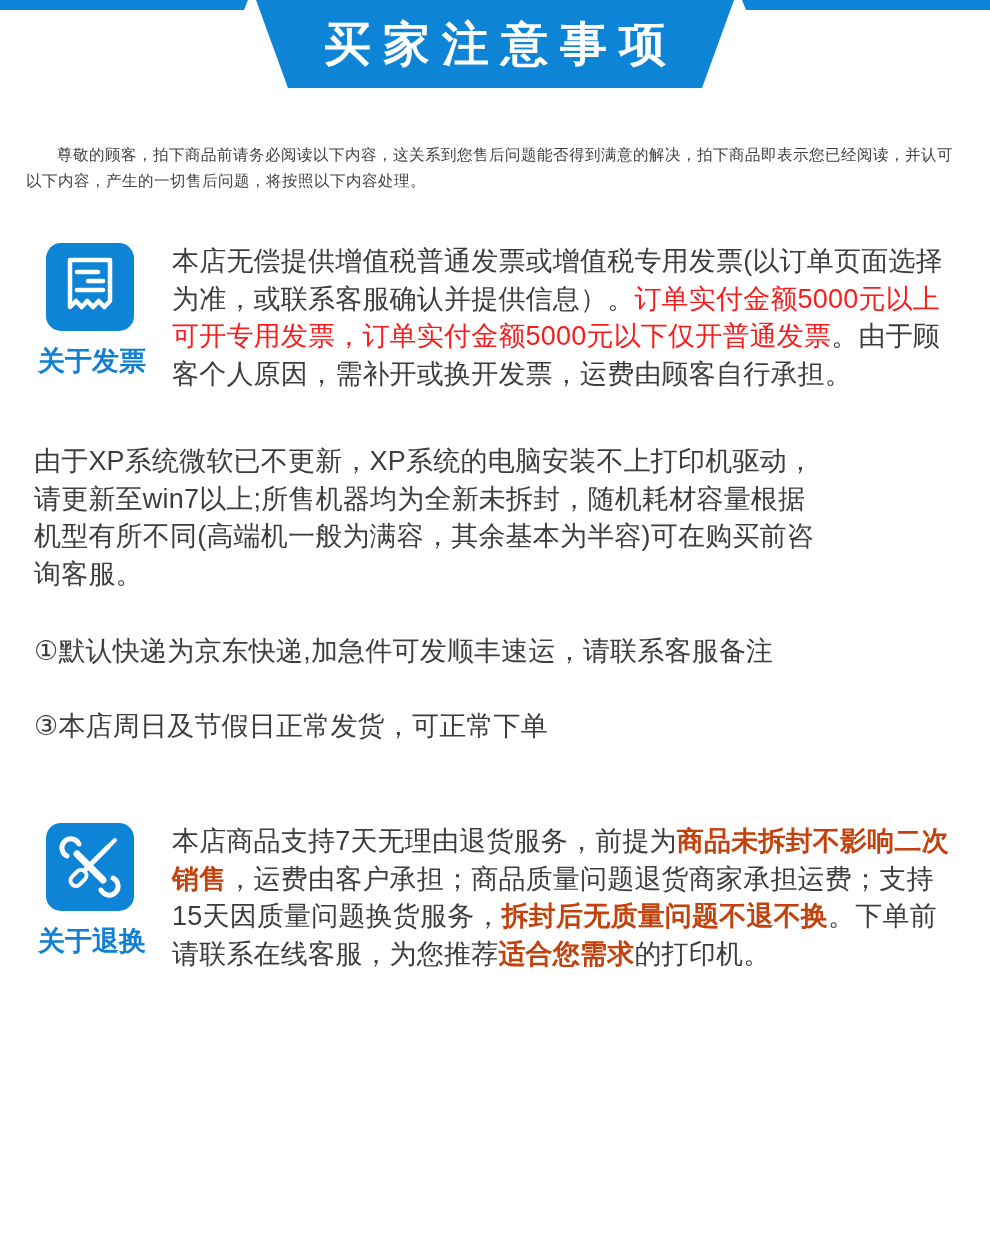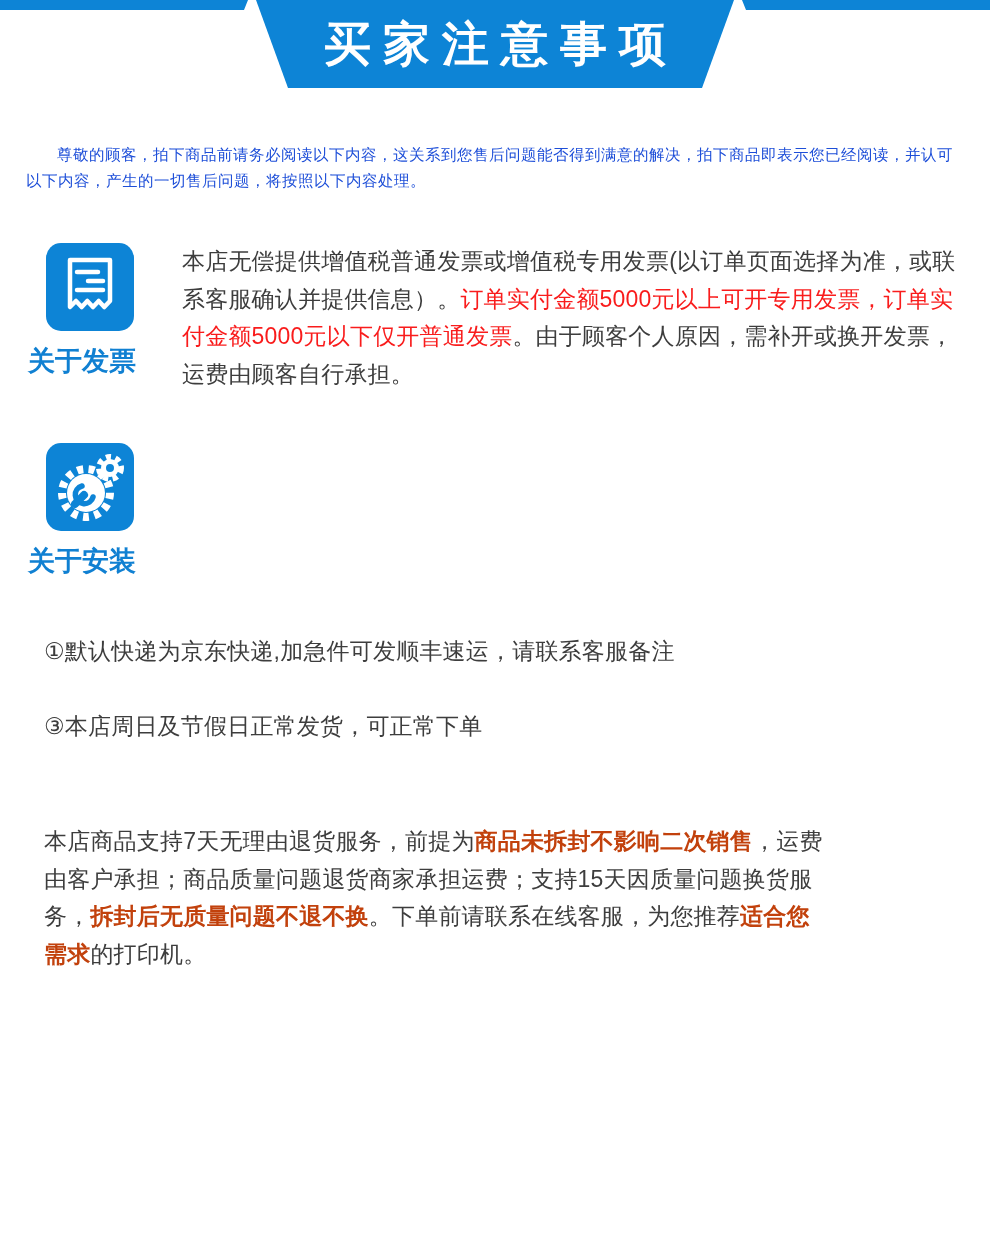--- a/index.html
+++ b/index.html
@@ -11,42 +11,42 @@
   .banner svg{display:block;}
   .banner-title{
     position:absolute;top:13px;left:0;right:0;
     text-align:center;color:#fff;font-size:47px;font-weight:700;
     letter-spacing:12px;padding-left:12px;line-height:62px;
   }
 
   
   .intro{
     position:absolute;top:126px;left:26px;right:24px;
-    color:#1d4ed8;font-size:15.5px;line-height:26px;
+    color:#404040;font-size:15.5px;line-height:26px;
     text-indent:2em;letter-spacing:.5px;
   }
 
   
   .section{position:absolute;left:0;width:990px;display:flex;align-items:flex-start;}
   .s1{top:243px;} .s2{top:443px;} .s3{top:633px;} .s4{top:823px;} .s5{top:1043px;}
 
   .icon-col{position:relative;margin-left:46px;width:92px;flex:0 0 92px;}
   .icon-box{
     width:88px;height:88px;background:#0d84d6;border-radius:15px;
     display:flex;align-items:center;justify-content:center;
   }
   .icon-box svg{display:block;width:88px;height:88px;}
   .icon-label{
     position:absolute;left:-18px;right:-18px;top:100px;
-    color:#1080d2;font-size:27px;font-weight:700;white-space:nowrap;
+    text-align:center;color:#1080d2;font-size:27px;font-weight:700;white-space:nowrap;
   }
 
   .text-col{
-    margin-left:44px;width:784px;flex:0 0 784px;
-    font-size:23px;line-height:37.5px;color:#3d3d3d;
+    margin-left:34px;width:784px;flex:0 0 784px;
+    font-size:27px;line-height:37.5px;color:#3d3d3d;
     letter-spacing:.2px;
   }
   .s5 .text-col{line-height:38.5px;}
 
   .run-dark{color:#3d3d3d;}
   .run-red{color:#f91c1c;}
   .run-red-bold{color:#c2410c;font-weight:700;}
 </style>
 </head>
 <body>
@@ -73,39 +73,40 @@
           <path d="M42 38 H57"></path>
           <path d="M31 47 H57"></path>
         </svg>
       </div>
       <div class="icon-label">关于发票</div>
     </div>
     <div class="text-col"><span class="run-dark">本店无偿提供增值税普通发票或增值税专用发票(以订单页面选择为准，或联系客服确认并提供信息）。</span><span class="run-red">订单实付金额5000元以上可开专用发票，订单实付金额5000元以下仅开普通发票</span><span class="run-dark">。由于顾客个人原因，需补开或换开发票，运费由顾客自行承担。</span></div>
   </div>
 
   <div class="section s2">
-    <div class="icon-col">
-      <div class="icon-box">
-        <svg viewBox="0 0 88 88" fill="none">
-          <circle cx="40" cy="50" r="24" stroke="#ffffff" stroke-width="8" stroke-dasharray="6 5.5"></circle>
-          <circle cx="40" cy="50" r="19" fill="#ffffff"></circle>
-          <path d="M36 43 a9 9 0 1 0 11 11" stroke="#0d84d6" stroke-width="5.5" stroke-linecap="round"></path>
-          <path d="M29 61 L38 52" stroke="#0d84d6" stroke-width="8" stroke-linecap="round"></path>
-          <circle cx="64" cy="25" r="11" stroke="#ffffff" stroke-width="6" stroke-dasharray="5 4.5"></circle>
-          <circle cx="64" cy="25" r="6.5" stroke="#ffffff" stroke-width="5"></circle>
-        </svg>
-      </div>
-      <div class="icon-label">关于安装</div>
-    </div>
+    <div class="text-col"><span class="run-dark">由于XP系统微软已不更新，XP系统的电脑安装不上打印机驱动，请更新至win7以上;所售机器均为全新未拆封，随机耗材容量根据机型有所不同(高端机一般为满容，其余基本为半容)可在购买前咨询客服。</span></div>
   </div>
 
   <div class="section s3">
     <div class="text-col"><span class="run-dark">①默认快递为京东快递,加急件可发顺丰速运，请联系客服备注</span><br><br><span class="run-dark">③本店周日及节假日正常发货，可正常下单</span></div>
   </div>
 
   <div class="section s4">
+    <div class="icon-col">
+      <div class="icon-box">
+        <svg viewBox="0 0 88 88" fill="none" stroke="#ffffff" stroke-linecap="round" stroke-linejoin="round">
+          <path d="M21 33 A9 9 0 1 1 33 21" stroke-width="5"></path>
+          <path d="M31 31 L57 57" stroke-width="7"></path>
+          <path d="M55 67 A9 9 0 1 0 67 55" stroke-width="5"></path>
+          <path d="M62 24 L39 47" stroke-width="5"></path>
+          <path d="M63 23 L69 17" stroke-width="4"></path>
+          <rect x="23.5" y="49.5" width="18" height="11" rx="5.5" transform="rotate(-45 32.5 55)" stroke-width="4"></rect>
+        </svg>
+      </div>
+      <div class="icon-label">关于退换</div>
+    </div>
     <div class="text-col"><span class="run-dark">本店商品支持7天无理由退货服务，前提为</span><span class="run-red-bold">商品未拆封不影响二次销售</span><span class="run-dark">，运费由客户承担；商品质量问题退货商家承担运费；支持15天因质量问题换货服务，</span><span class="run-red-bold">拆封后无质量问题不退不换</span><span class="run-dark">。下单前请联系在线客服，为您推荐</span><span class="run-red-bold">适合您需求</span><span class="run-dark">的打印机。</span></div>
   </div>
 
   <div class="section s5">
   </div>
 
 </div>
 
 </body></html>

